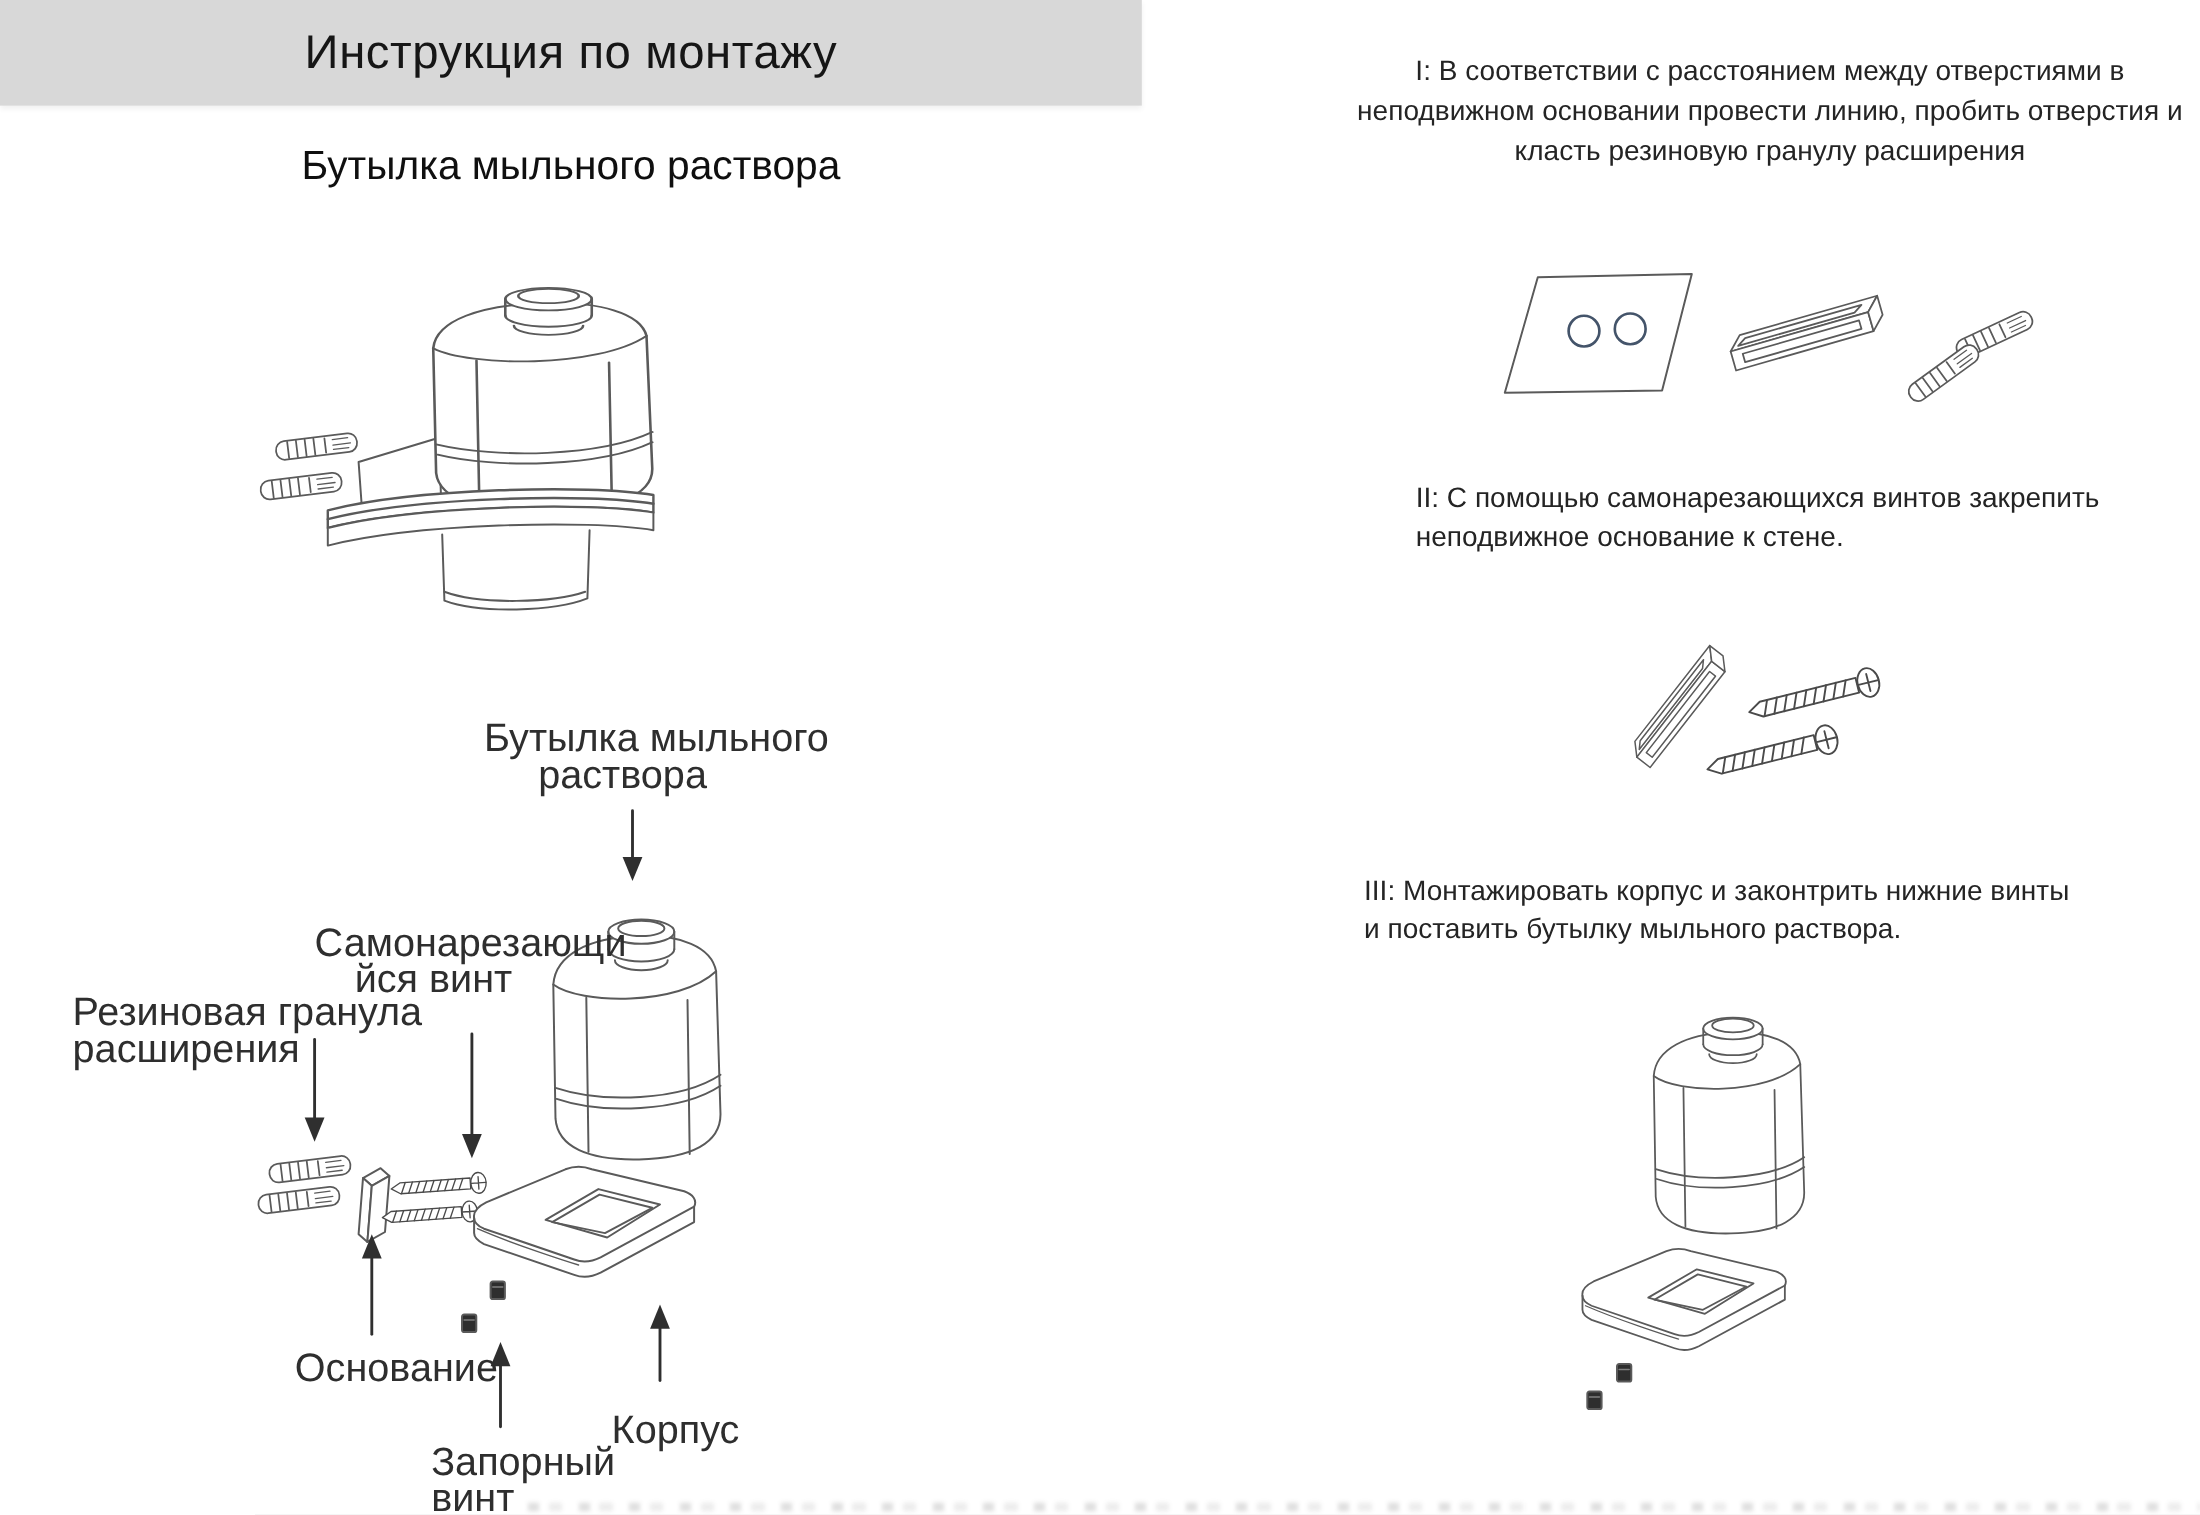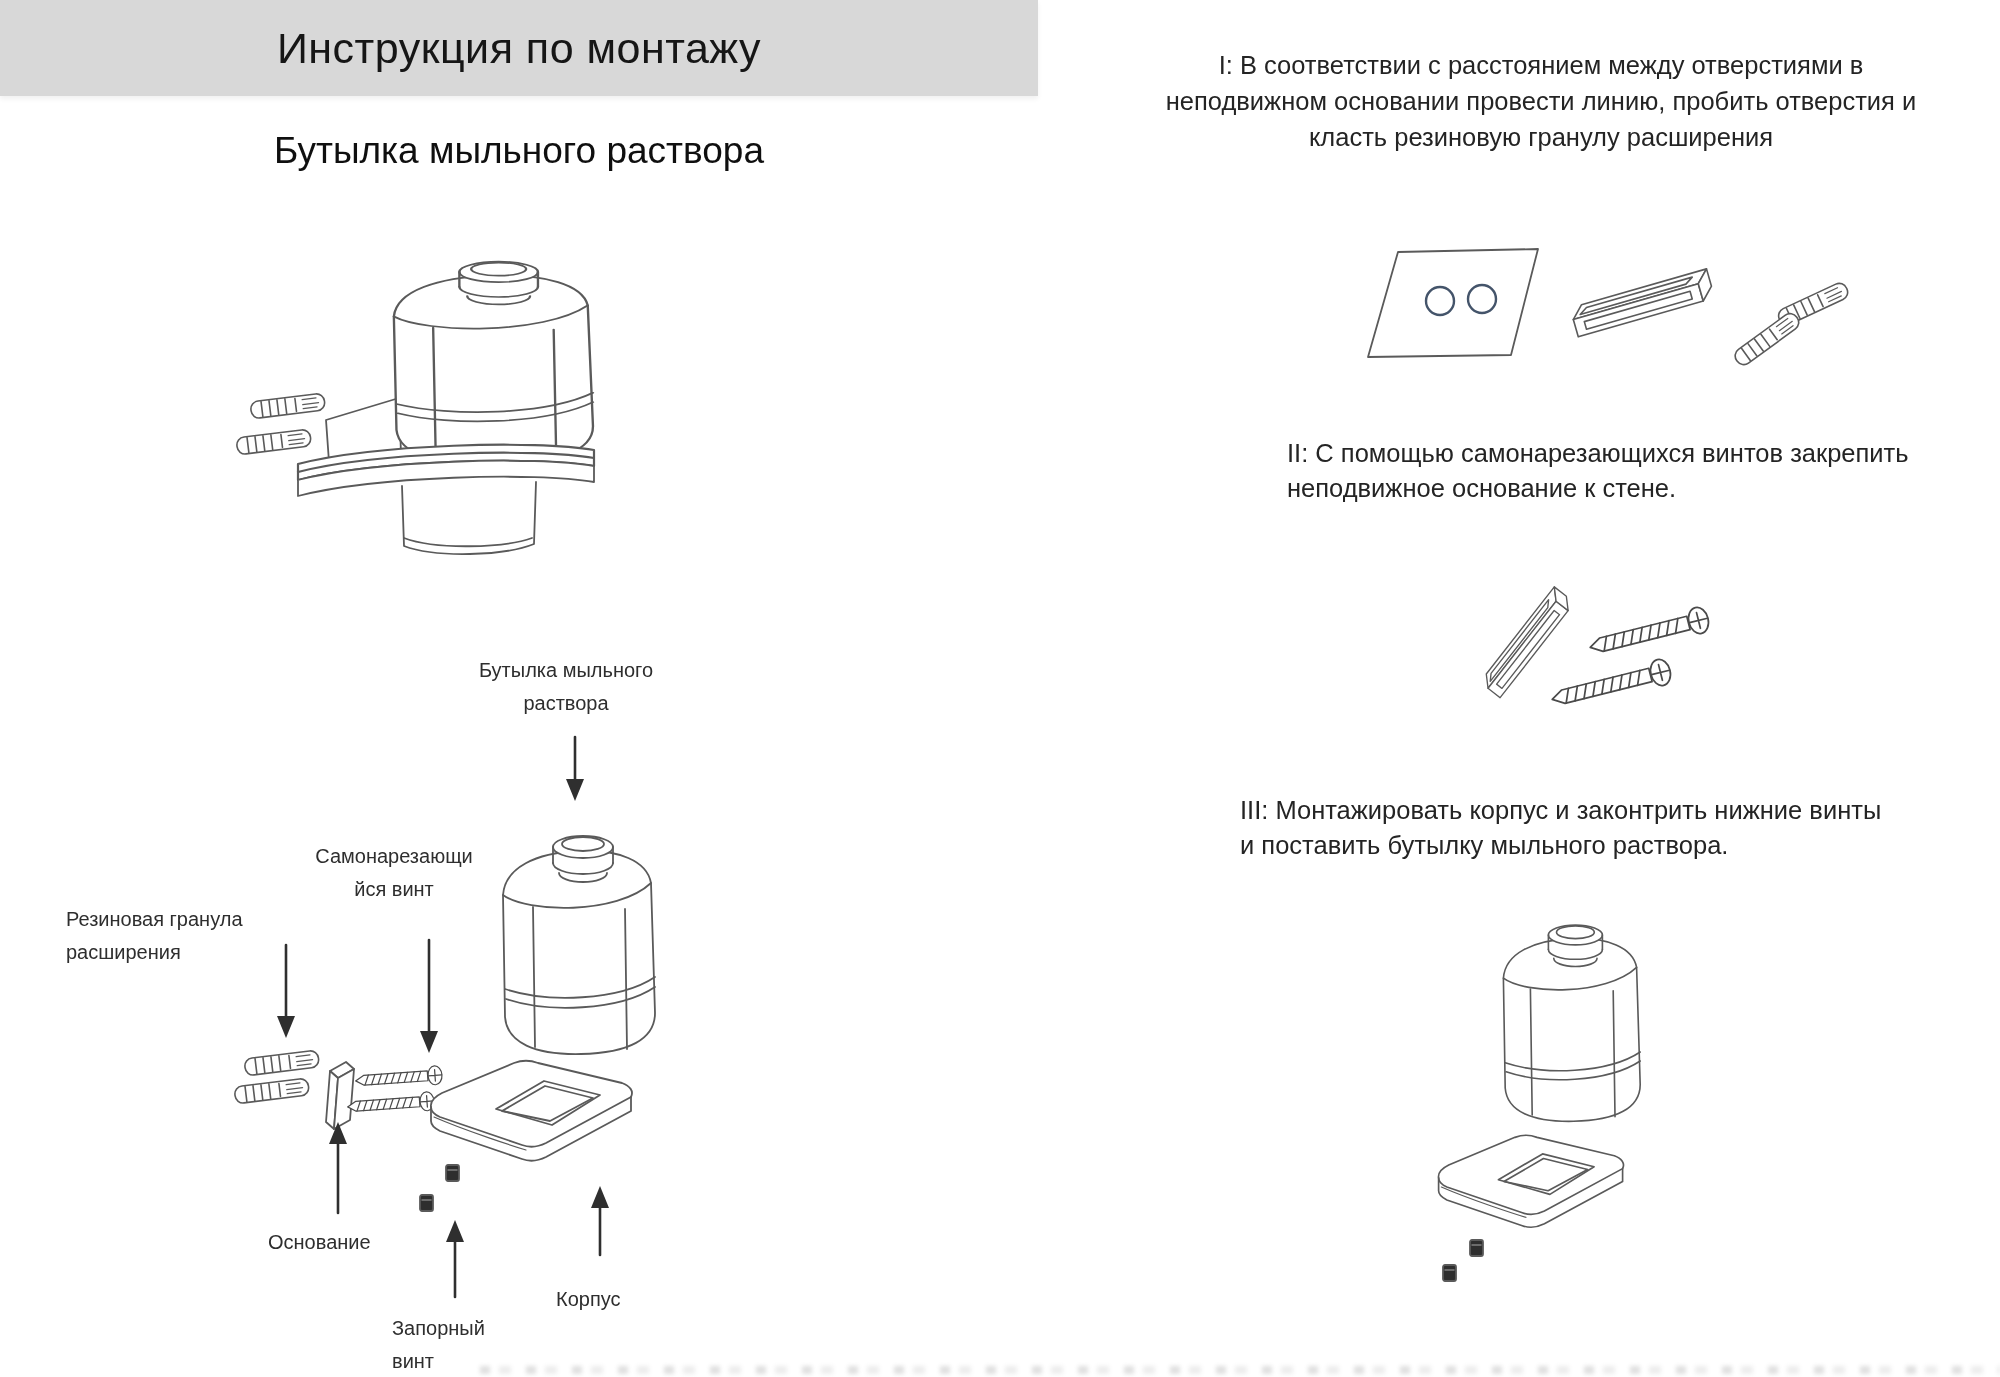--- a/index.html
+++ b/index.html
@@ -14,25 +14,25 @@
   }
   .title{ font-size:43px; color:#161616; letter-spacing:.5px; }
   .subtitle{
     position:absolute; left:0; top:130px; width:1038px; text-align:center;
     font-size:37px; color:#0f0f0f;
   }
   .step{
     position:absolute; font-size:25.5px; line-height:36px; color:#242424;
     white-space:pre;
   }
-  .step-1{ left:1150px; top:47px;  width:782px; text-align:center; }
+  .step-1{ left:1218px; top:47px;  width:782px; text-align:center; }
   .step-2{ left:1243px; top:436px; width:700px; line-height:35px;margin-left:44px; }
   .step-3{ left:1240px; top:793px; width:720px; line-height:35px; }
   .callout{
-    position:absolute; font-size:20px; line-height:33px; color:#2e2e2e;
+    position:absolute; font-size:36px; line-height:33px; color:#2e2e2e;
     white-space:pre;
   }
   .co-bottle{ left:440px; top:654px;  width:252px; text-align:center; }
   .co-screw { left:286px; top:840px;  width:216px; text-align:center; }
   .co-plug  { left:66px;  top:903px;  width:260px; }
   .co-base  { left:268px; top:1226px; }
   .co-lock  { left:392px; top:1312px; width:132px; text-align:left; }
   .co-body  { left:556px; top:1283px; }
   .ill{ position:absolute; }
   .artifact{

